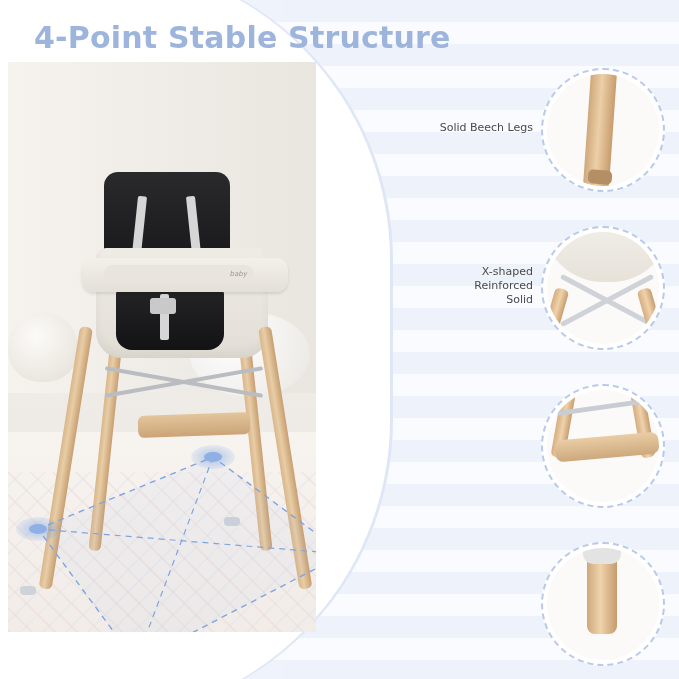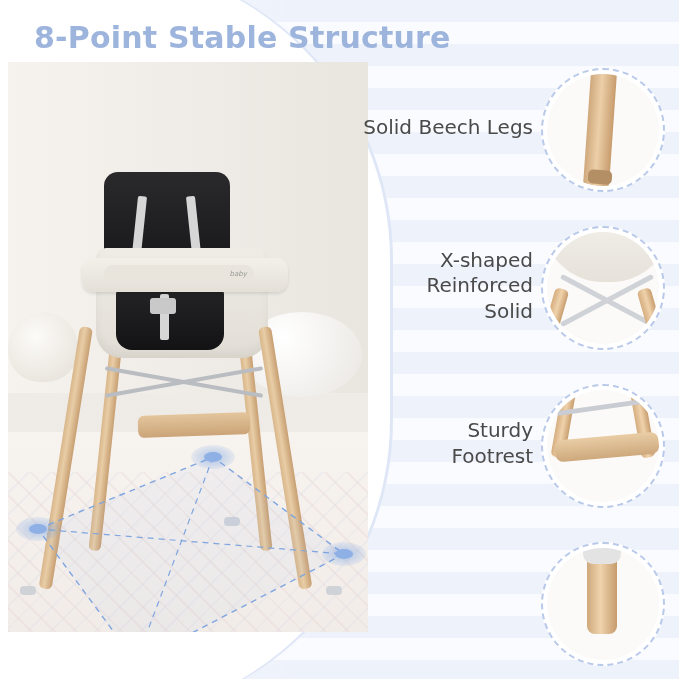--- a/index.html
+++ b/index.html
@@ -46,21 +46,21 @@
     font-weight:bold;
     color:#9db4dd;
     letter-spacing:0.2px;
     white-space:nowrap;
   }
 
   
   .photo{
     position:absolute;
     left:8px;top:62px;
-    width:360px;height:570px;
+    width:308px;height:570px;
     overflow:hidden;
     font-style:italic;
   }
   .room-bg{
     position:absolute;inset:0;
     background:linear-gradient(to bottom,#f3f0ec 0%,#efebe6 55%,#eceae6 100%);
   }
   .wall-shade{
     position:absolute;left:0;top:0;width:100%;height:58%;
     background:linear-gradient(to right,#f6f3ef,#e9e5df);
@@ -175,21 +175,21 @@
     border:2px dashed #b9c9ea;
     background:#ffffff;
     overflow:hidden;
   }
   .circle-inner{position:absolute;inset:4px;border-radius:50%;overflow:hidden;background:#fbfaf8;}
   .flabel{
     position:absolute;
     right:136px;top:0;width:186px;height:128px;
     display:flex;align-items:center;justify-content:flex-end;
     text-align:right;
-    font-size:20px;line-height:1.28;
+    font-size:11px;line-height:1.28;
     color:#4a4a4a;
     white-space:pre-line;
   }
 
   
   .art-leg{
     position:absolute;left:40px;top:-6px;width:26px;height:122px;
     background:linear-gradient(to right,#cfa87c,#eccfa8 45%,#c79c6d);
     border-radius:8px;transform:rotate(4deg);
   }
@@ -229,21 +229,21 @@
 </style>
 </head>
 <body>
 
 <div id="page">
 
   <div class="stripes"></div>
   <div class="stripes-fade"></div>
   <div class="left-panel"></div>
 
-  <div class="title">8-Point Stable Structure</div>
+  <div class="title">4-Point Stable Structure</div>
 
   <div class="photo">
     <div class="room-bg"></div>
     <div class="wall-shade"></div>
     <div class="rug"></div>
     <div class="rug-pattern"></div>
     <div class="pouf"></div>
     <div class="basket"></div>
 
     <div class="chair">
@@ -313,22 +313,20 @@
         <div class="art-seatbase"></div>
         <div class="art-x b"></div>
         <div class="art-x c"></div>
         <div class="art-legs-sm" style="left:2px;top:56px;transform:rotate(16deg);"></div>
         <div class="art-legs-sm" style="left:96px;top:56px;transform:rotate(-16deg);"></div>
       </div>
     </div>
   </div>
 
   <div class="feature" style="top:380px;">
-    <div class="flabel">Sturdy
-Footrest</div>
     <div class="circle">
       <div class="circle-inner">
         <div class="art-legs-sm" style="left:10px;top:-8px;height:76px;transform:rotate(10deg);"></div>
         <div class="art-legs-sm" style="left:88px;top:-8px;height:76px;transform:rotate(-10deg);"></div>
         <div class="art-foot-bar"></div>
         <div class="art-foot"></div>
       </div>
     </div>
   </div>
 

